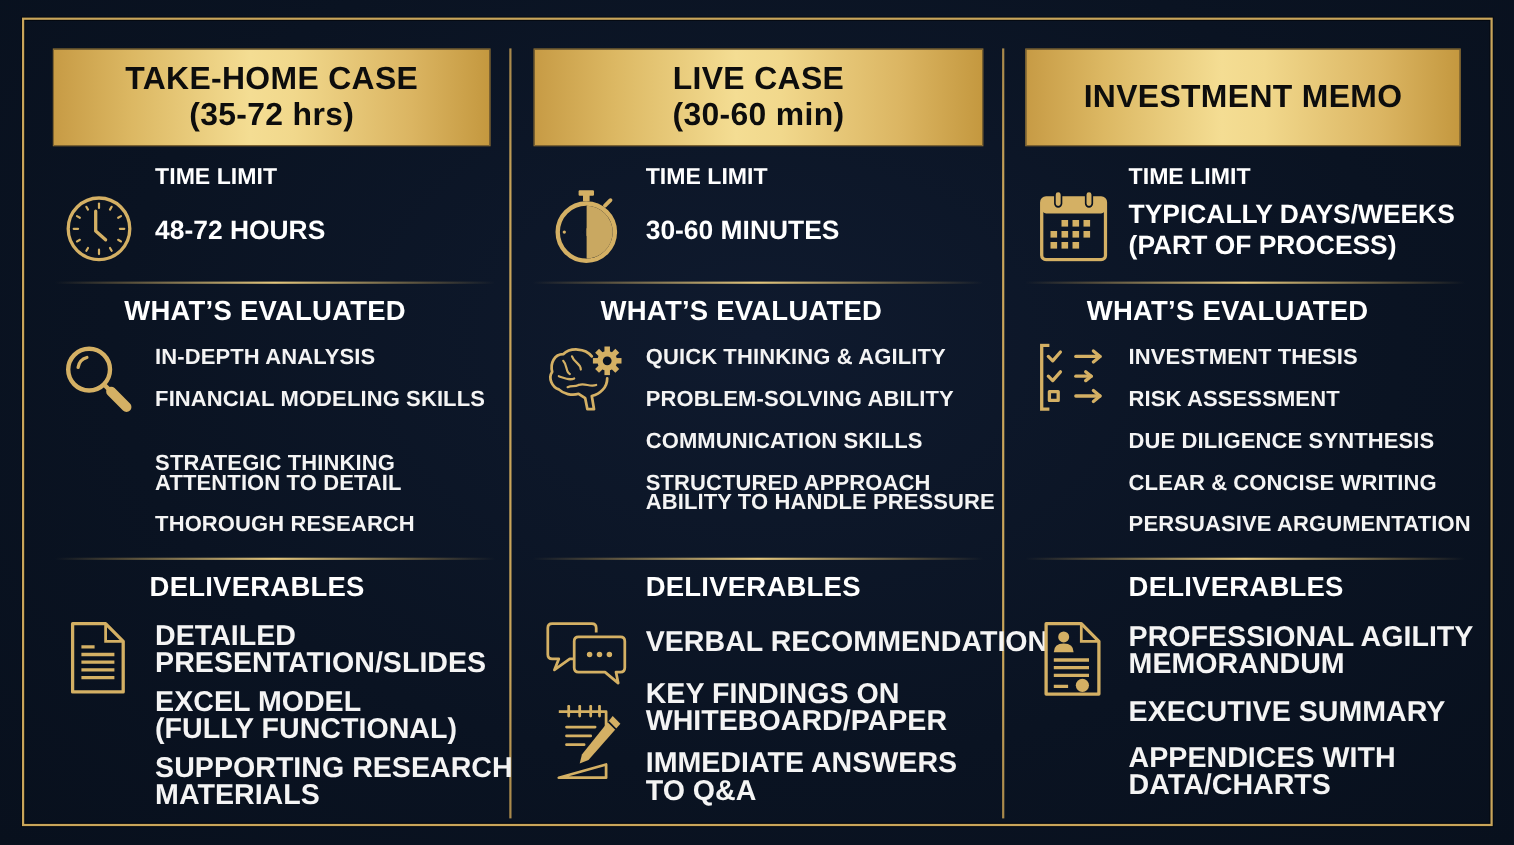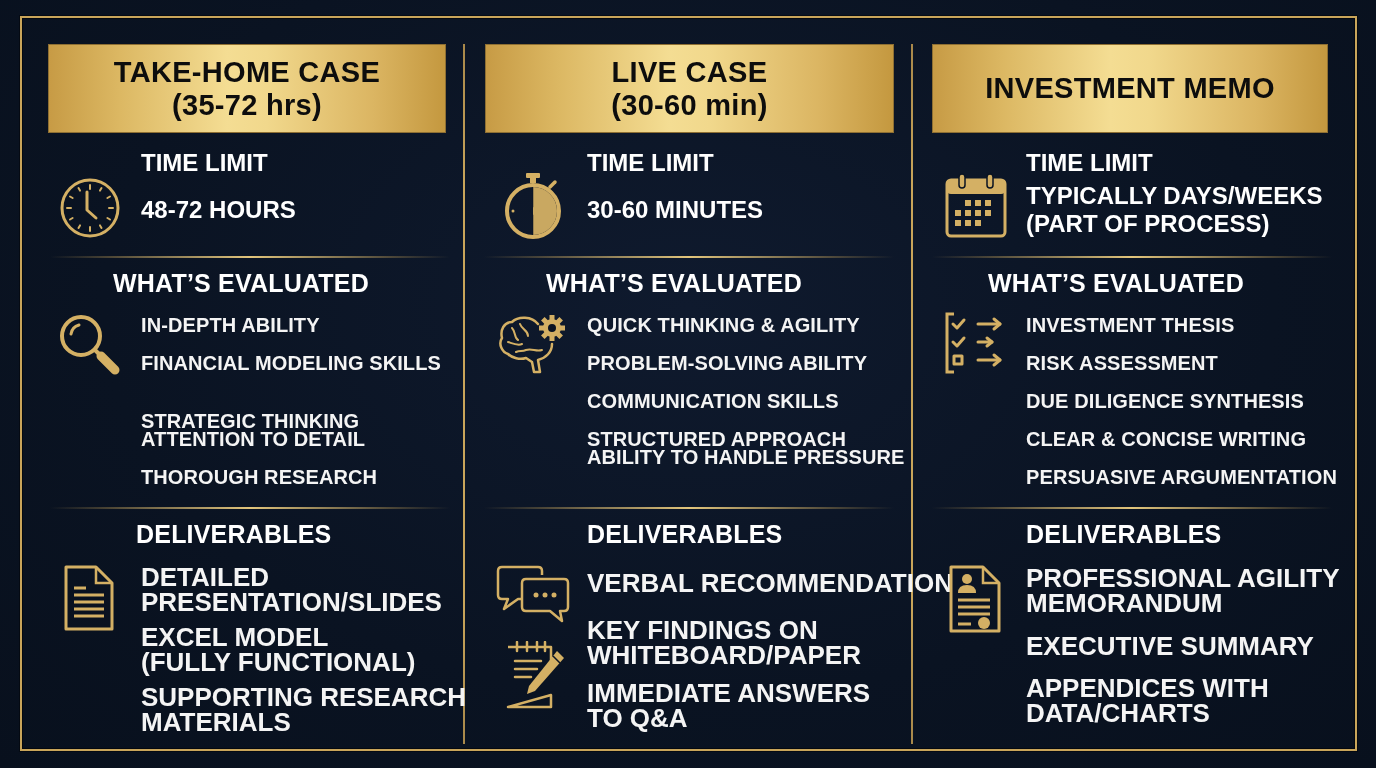--- a/index.html
+++ b/index.html
@@ -32,21 +32,21 @@
     }
     .hdivider {
       position: absolute; height: 2px;
       background: linear-gradient(90deg, rgba(201,165,90,0) 0%, rgba(201,165,90,0.35) 15%, #e2c57c 50%, rgba(201,165,90,0.35) 85%, rgba(201,165,90,0) 100%);
     }
     .sec-title {
       position: absolute; font-weight: 700; font-size: 25px; color: #ffffff; letter-spacing: 0.2px;
       white-space: nowrap;
     }
     .sub-title {
-      position: absolute; font-weight: 700; font-size: 24px; color: #ffffff; white-space: nowrap;
+      position: absolute; font-weight: 700; font-size: 21px; color: #ffffff; white-space: nowrap;
     }
     .time-value {
       position: absolute; font-weight: 700; font-size: 24px; color: #ffffff; line-height: 28px; white-space: nowrap;
     }
     .item {
       position: absolute; font-weight: 700; font-size: 20px; color: #f4f4f4; white-space: nowrap;
       letter-spacing: 0.1px;
     }
     .item2 {
       position: absolute; font-weight: 700; font-size: 26px; color: #f4f4f4; line-height: 25px; white-space: nowrap;
@@ -95,21 +95,21 @@
 
     <div class="sec-title" style="left:113px; top:269px;">WHAT’S EVALUATED</div>
     <div class="icon" style="left:57px; top:312px; width:66px; height:66px;">
       <svg viewBox="0 0 66 66">
         <circle cx="24" cy="24" r="19" fill="none" stroke="#d4b064" stroke-width="4"></circle>
         <path d="M14 22 A11 11 0 0 1 22 13" fill="none" stroke="#d4b064" stroke-width="3" stroke-linecap="round"></path>
         <line x1="38" y1="38" x2="42" y2="42" stroke="#d4b064" stroke-width="4"></line>
         <line x1="44" y1="44" x2="58" y2="58" stroke="#d4b064" stroke-width="9" stroke-linecap="round"></line>
       </svg>
     </div>
-    <div class="item" style="left:141px; top:314px;">IN-DEPTH ABILITY</div>
+    <div class="item" style="left:141px; top:314px;">IN-DEPTH ANALYSIS</div>
     <div class="item" style="left:141px; top:352px;">FINANCIAL MODELING SKILLS</div>
     <div class="item" style="left:141px; top:376px;margin-top:34px;">STRATEGIC THINKING</div>
     <div class="item" style="left:141px; top:428px;">ATTENTION TO DETAIL</div>
     <div class="item" style="left:141px; top:466px;">THOROUGH RESEARCH</div>
 
     <div class="hdivider" style="left:50px; width:400px; top:507px;"></div>
 
     <div class="sec-title" style="left:136px; top:520px;">DELIVERABLES</div>
     <div class="icon" style="left:64px; top:565px; width:50px; height:66px;">
       <svg viewBox="0 0 50 66">

